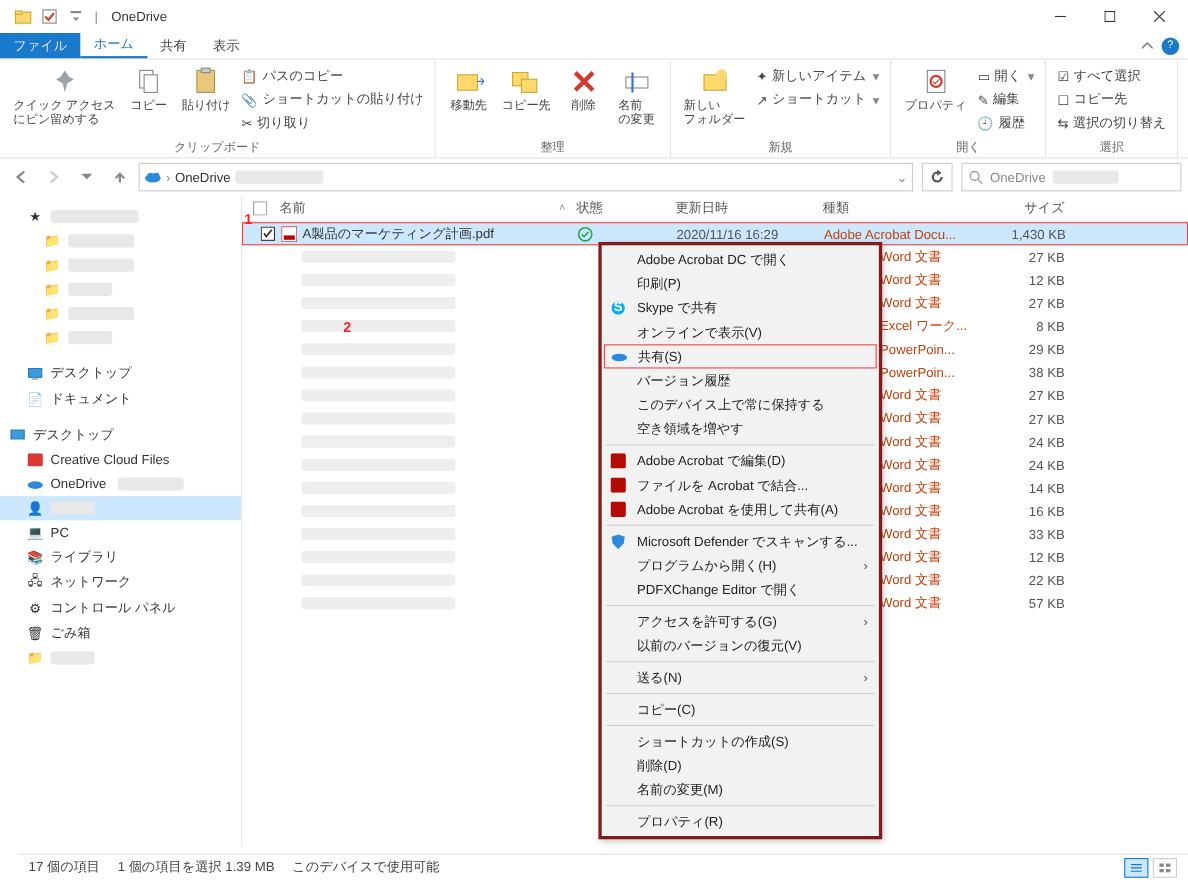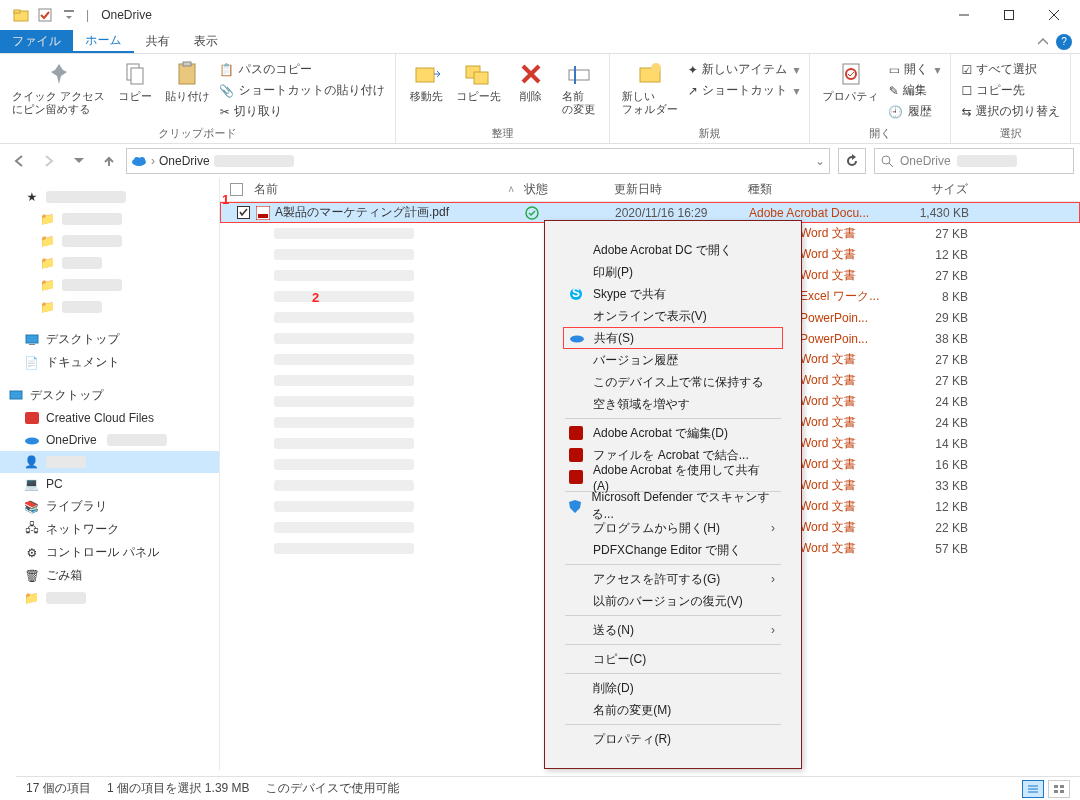--- a/index.html
+++ b/index.html
@@ -72,21 +72,21 @@
 .row .state { width: 90px; display: flex; justify-content: flex-start; }
 .row .date { width: 134px; color: #555; }
 .row .type { width: 150px; color: #c2410c; }
 .row .size { width: 80px; text-align: right; color: #555; padding-right: 10px; }
 .row .chk { width: 24px; display: flex; align-items: center; justify-content: center; }
 .row.selected { background: #cce8ff; border: 1px solid #ff4040; }
 .row .blur-name { background: #eee; height: 11px; width: 140px; border-radius: 3px; }
 .callout { position: absolute; color: #ff2020; font-weight: bold; font-size: 13px; }
 
 
-.ctxmenu { position: absolute; left: 324px; top: 234px; width: 258px; background: #f2f2f2; border: 1px solid #7f1d1d; box-shadow: 2px 2px 6px rgba(0,0,0,0.2); padding: 18px; z-index: 20; }
+.ctxmenu { position: absolute; left: 324px; top: 234px; width: 258px; background: #f2f2f2; border: 3px solid #7f1d1d; box-shadow: 2px 2px 6px rgba(0,0,0,0.2); padding: 2px; z-index: 20; }
 .ctx-item { display: flex; align-items: center; height: 22px; padding: 0 8px 0 4px; gap: 8px; color: #222; }
 .ctx-item .ci { width: 18px; height: 18px; display: flex; align-items: center; justify-content: center; }
 .ctx-item .arrow { margin-left: auto; color: #555; }
 .ctx-sep { height: 1px; background: #d0d0d0; margin: 3px 2px; }
 .ctx-item.highlight { border: 1px solid #ff4040; }
 
 
 .statusbar { position: absolute; left: 16px; right: 0; bottom: 0; height: 24px; border-top: 1px solid #e1e1e1; display: flex; align-items: center; padding: 0 10px; gap: 16px; color: #444; font-size: 12px; }
 .statusbar .right { margin-left: auto; display: flex; gap: 4px; }
 .viewbtn { width: 22px; height: 18px; border: 1px solid #ccc; display: flex; align-items: center; justify-content: center; }
@@ -804,20 +804,24 @@
           <span class="ci"></span>
           <span>送る(N)</span>
           <span class="arrow">›</span>
         </div>
       <div class="ctx-sep"></div>
       <div class="ctx-item">
           <span class="ci"></span>
           <span>コピー(C)</span>
         </div>
       <div class="ctx-sep"></div>
+      <div class="ctx-item">
+          <span class="ci"></span>
+          <span>ショートカットの作成(S)</span>
+        </div>
       <div class="ctx-item">
           <span class="ci"></span>
           <span>削除(D)</span>
         </div>
       <div class="ctx-item">
           <span class="ci"></span>
           <span>名前の変更(M)</span>
         </div>
       <div class="ctx-sep"></div>
       <div class="ctx-item">

